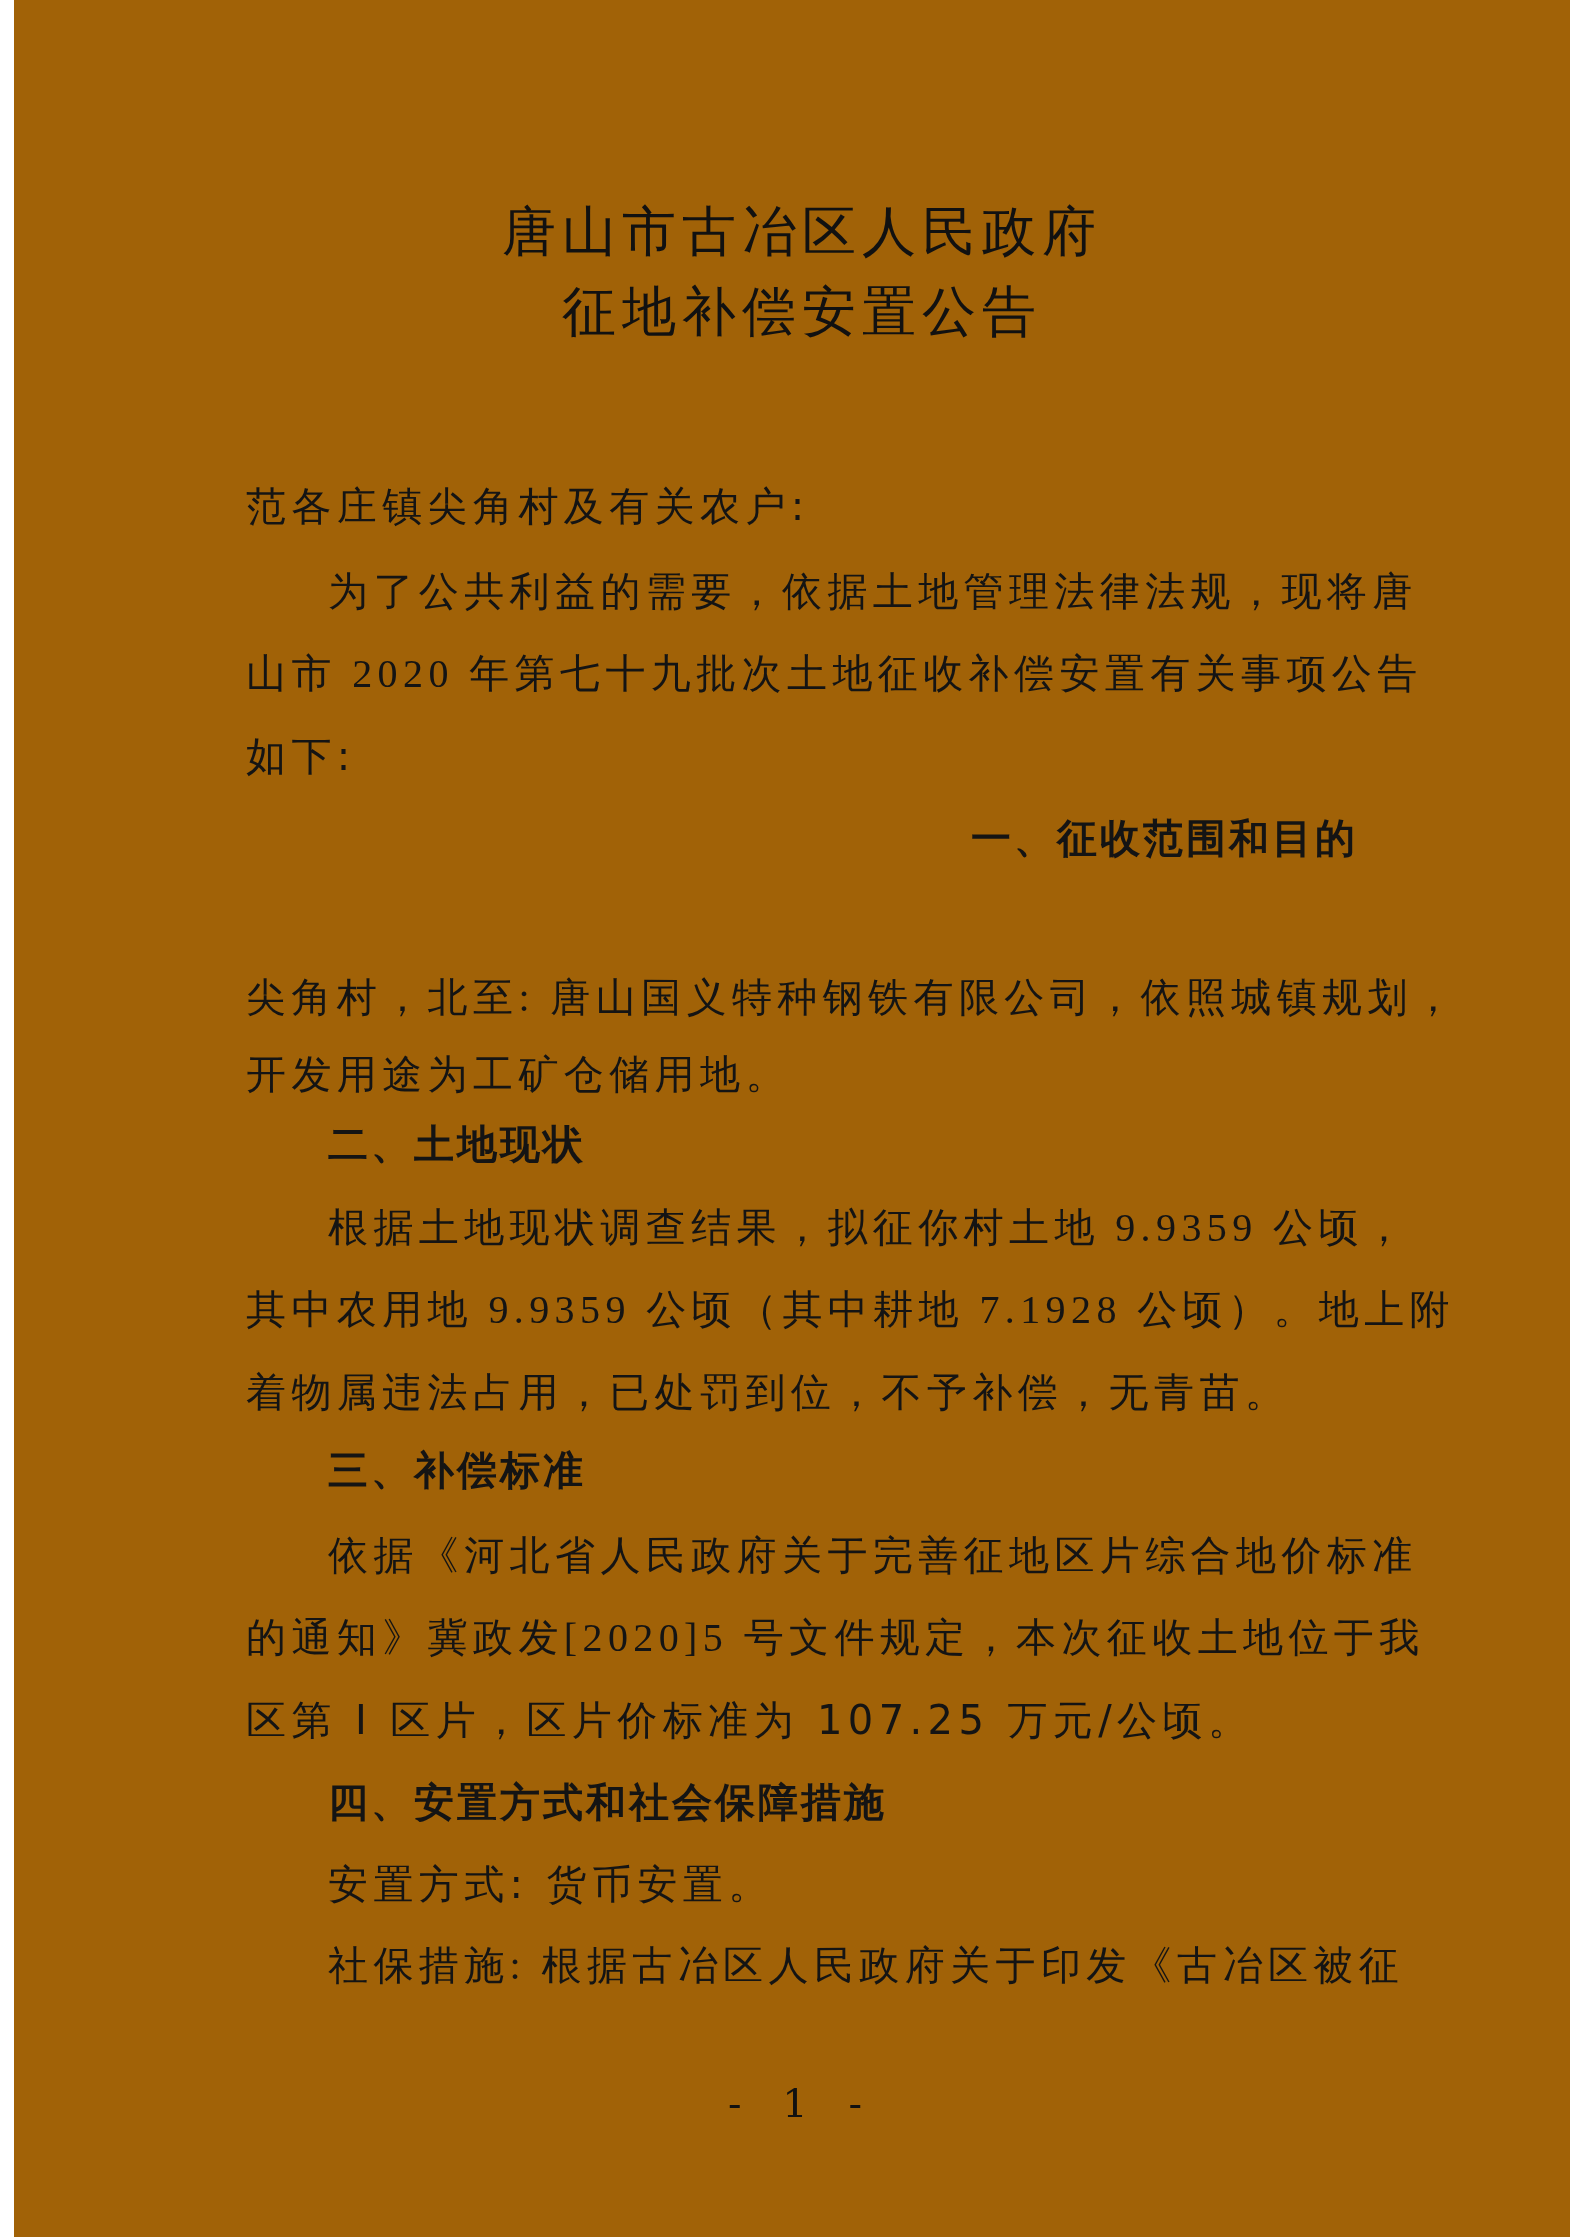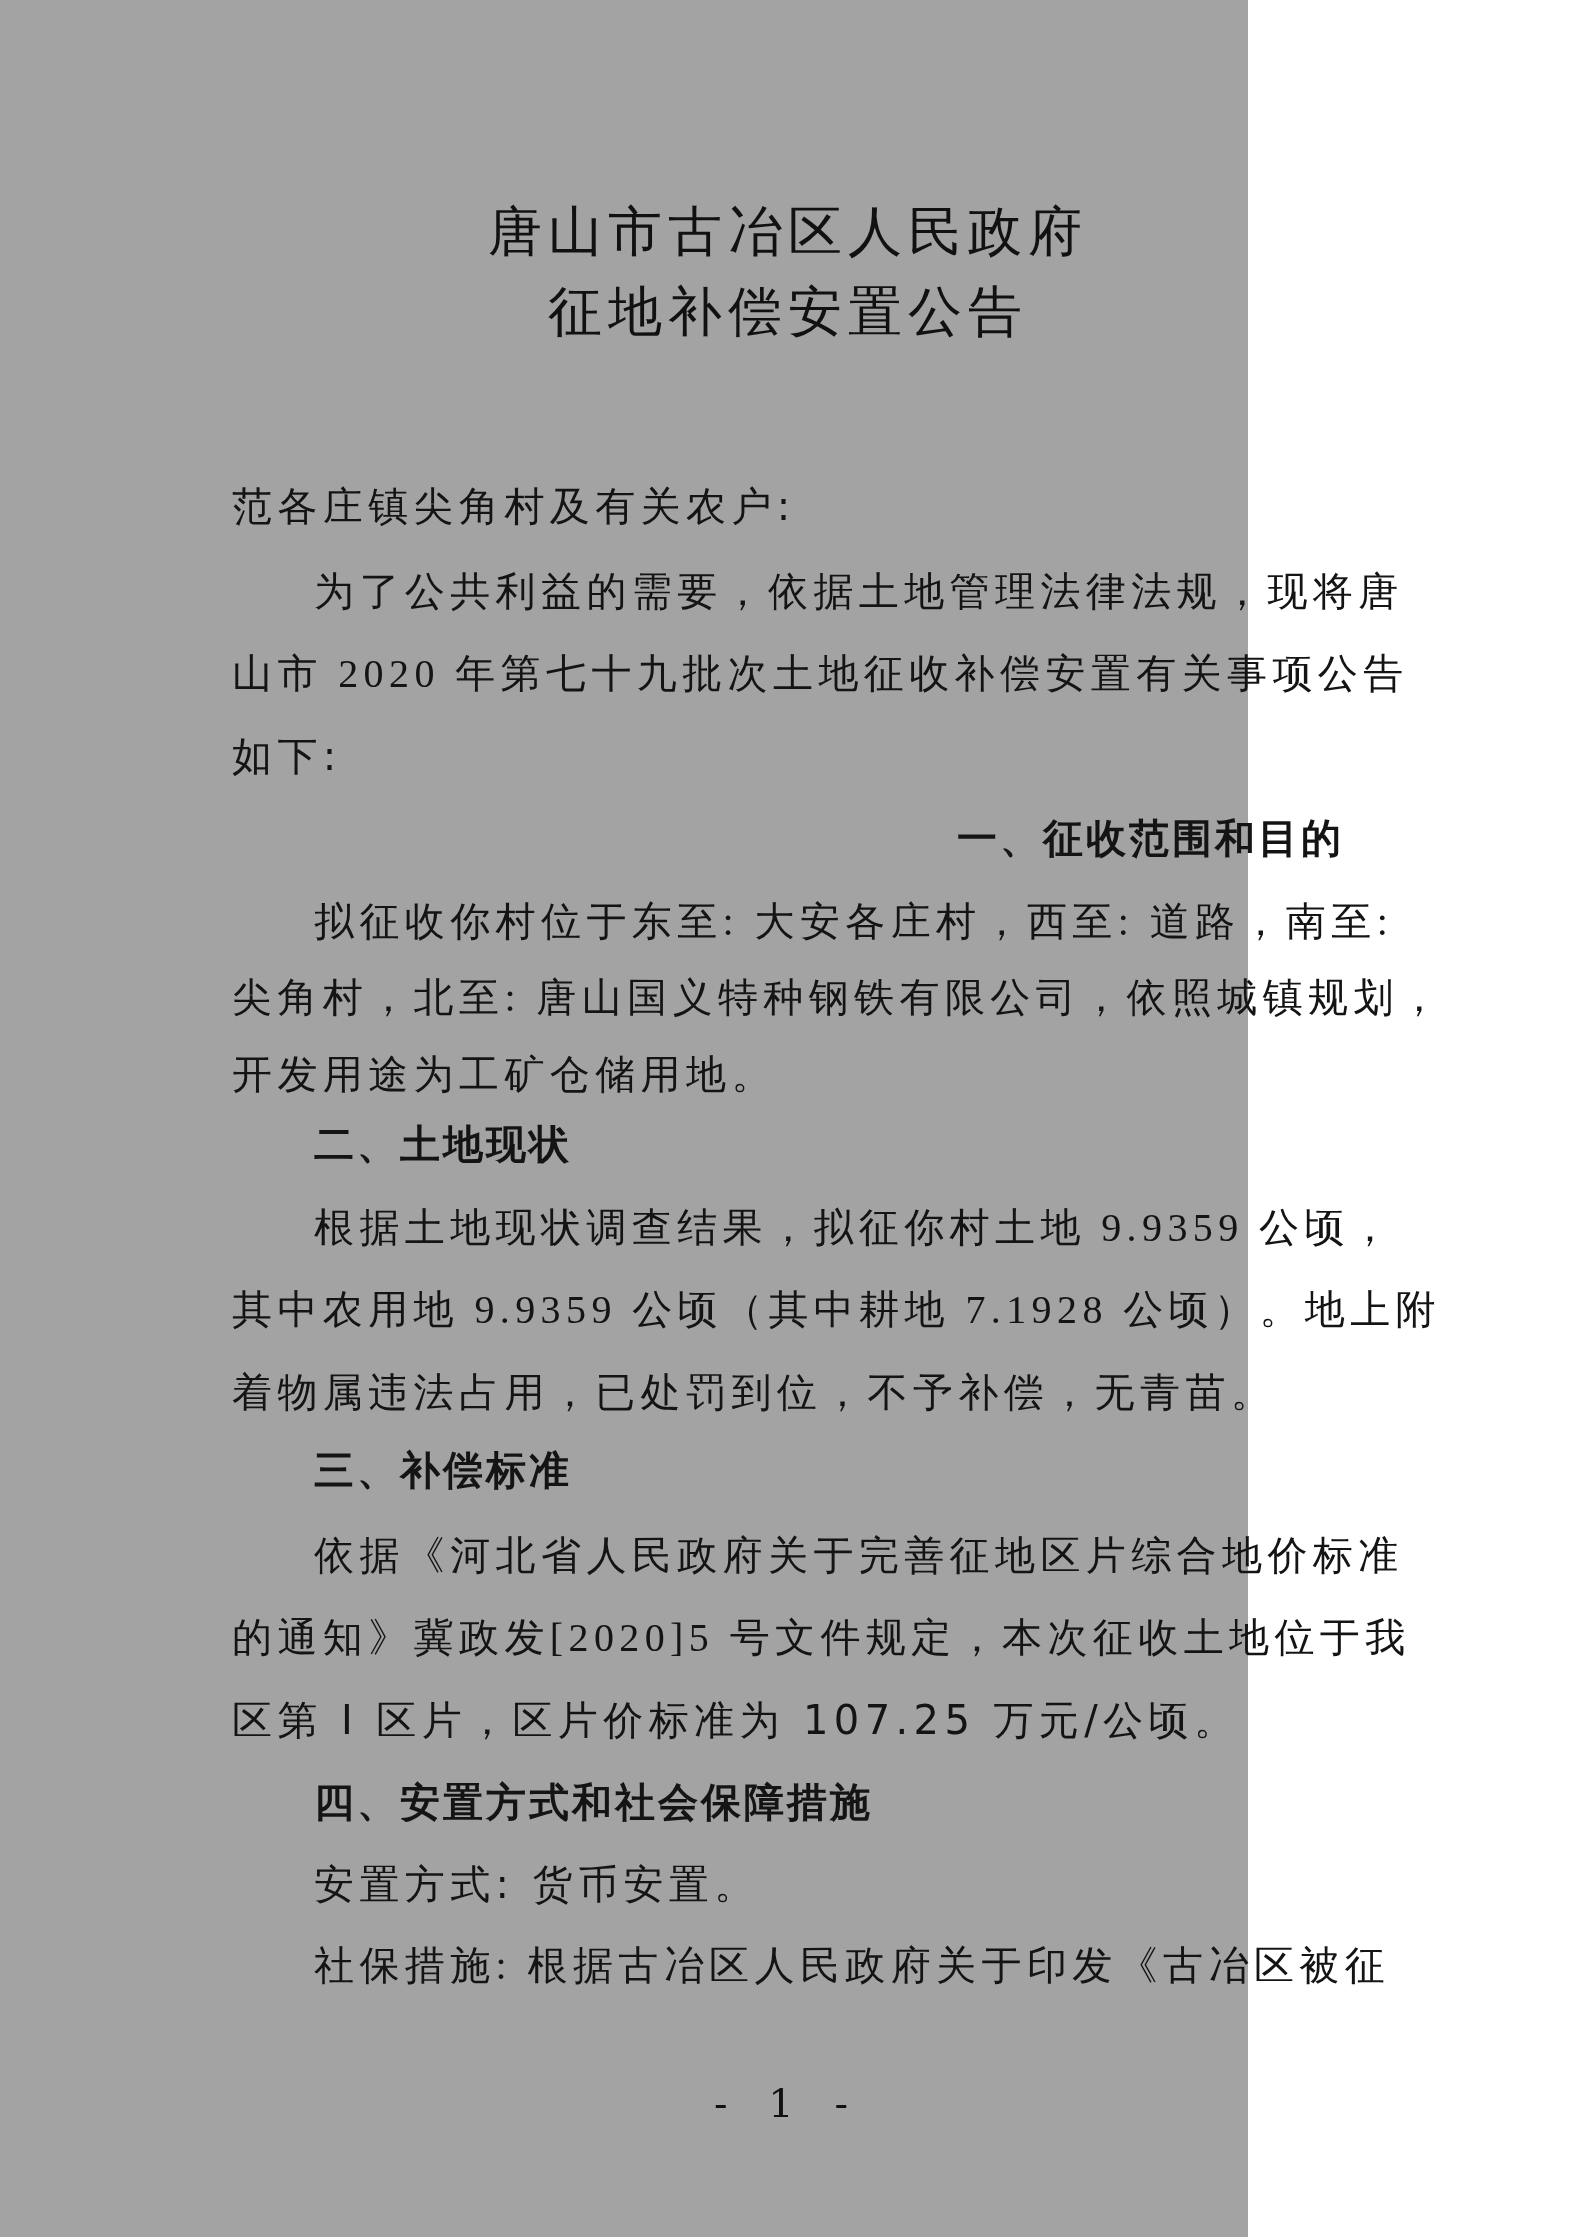--- a/index.html
+++ b/index.html
@@ -1,17 +1,17 @@
 <!DOCTYPE html>
 <html><head>
   <meta charset="utf-8">
   <style>
     html, body { margin: 0; padding: 0; background: #ffffff; }
     body { width: 1576px; height: 2237px; position: relative; overflow: hidden; color: #111; }
-    .page { position: absolute; left: 0; top: 0; width: 1248px; height: 2237px; background: #a3a3a3; }
+    .page { position: absolute; left: 14px; top: 0; width: 1556px; height: 2237px; background: #a16207; }
     .title { position: absolute; left: 0; width: 1576px; text-align: center;
       font-family: "DejaVu Serif", "Liberation Serif", serif; font-size: 54px; letter-spacing: 6px; color: #111; }
     .line { position: absolute; left: 232px; width: 1112px; white-space: nowrap;
       font-family: "DejaVu Sans", "Liberation Sans", sans-serif; font-size: 40px; letter-spacing: 5.4px; color: #141414; line-height: 48px; margin-top: 10px; }
     .indent { left: 314px; width: 1030px; }
     .heading { font-weight: bold; letter-spacing: 3px; }
     .justify { text-align: justify; text-align-last: justify; font-family: Liberation Serif, serif; }
     .pagenum { position: absolute; left: 0; width: 1576px; top: 2080px; text-align: center;
       font-family: "DejaVu Serif", "Liberation Serif", serif; font-size: 40px; letter-spacing: 14px; color: #111; }
   </style>
@@ -23,21 +23,20 @@
   <div class="title" style="top:196px;">唐山市古冶区人民政府</div>
   <div class="title" style="top:276px;">征地补偿安置公告</div>
 
   <div class="line" style="top:472px;">范各庄镇尖角村及有关农户:</div>
 
   <div class="line indent justify" style="top:558px;">为了公共利益的需要，依据土地管理法律法规，现将唐</div>
   <div class="line justify" style="top:640px;">山市 2020 年第七十九批次土地征收补偿安置有关事项公告</div>
   <div class="line" style="top:722px;">如下:</div>
 
   <div class="line indent heading" style="top:804px;text-align:right;">一、征收范围和目的</div>
-  <div class="line indent justify" style="top:888px;">拟征收你村位于东至: 大安各庄村，西至: 道路，南至:</div>
   <div class="line justify" style="top:964px;">尖角村，北至: 唐山国义特种钢铁有限公司，依照城镇规划，</div>
   <div class="line" style="top:1040px;">开发用途为工矿仓储用地。</div>
 
   <div class="line indent heading" style="top:1110px;">二、土地现状</div>
   <div class="line indent justify" style="top:1194px;">根据土地现状调查结果，拟征你村土地 9.9359 公顷，</div>
   <div class="line justify" style="top:1276px;">其中农用地 9.9359 公顷（其中耕地 7.1928 公顷）。地上附</div>
   <div class="line" style="top:1358px;">着物属违法占用，已处罚到位，不予补偿，无青苗。</div>
 
   <div class="line indent heading" style="top:1436px;">三、补偿标准</div>
   <div class="line indent justify" style="top:1522px;">依据《河北省人民政府关于完善征地区片综合地价标准</div>

